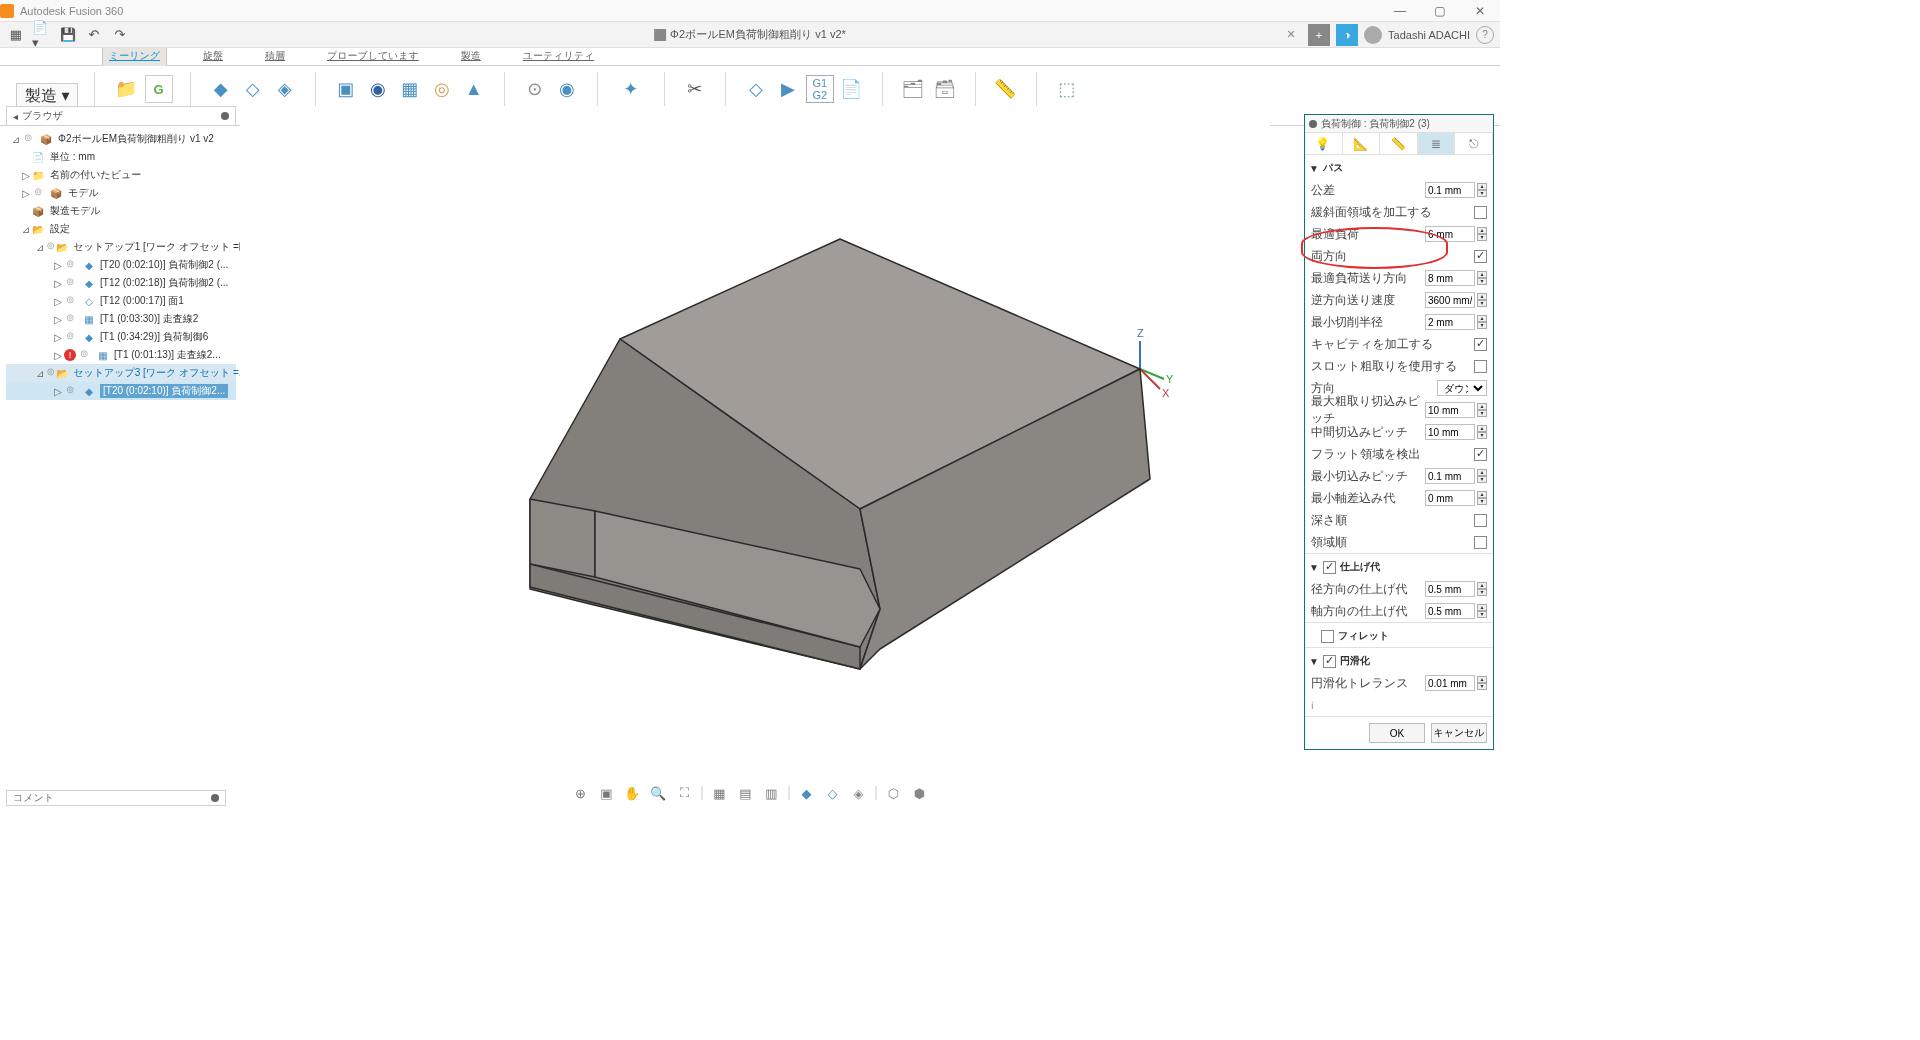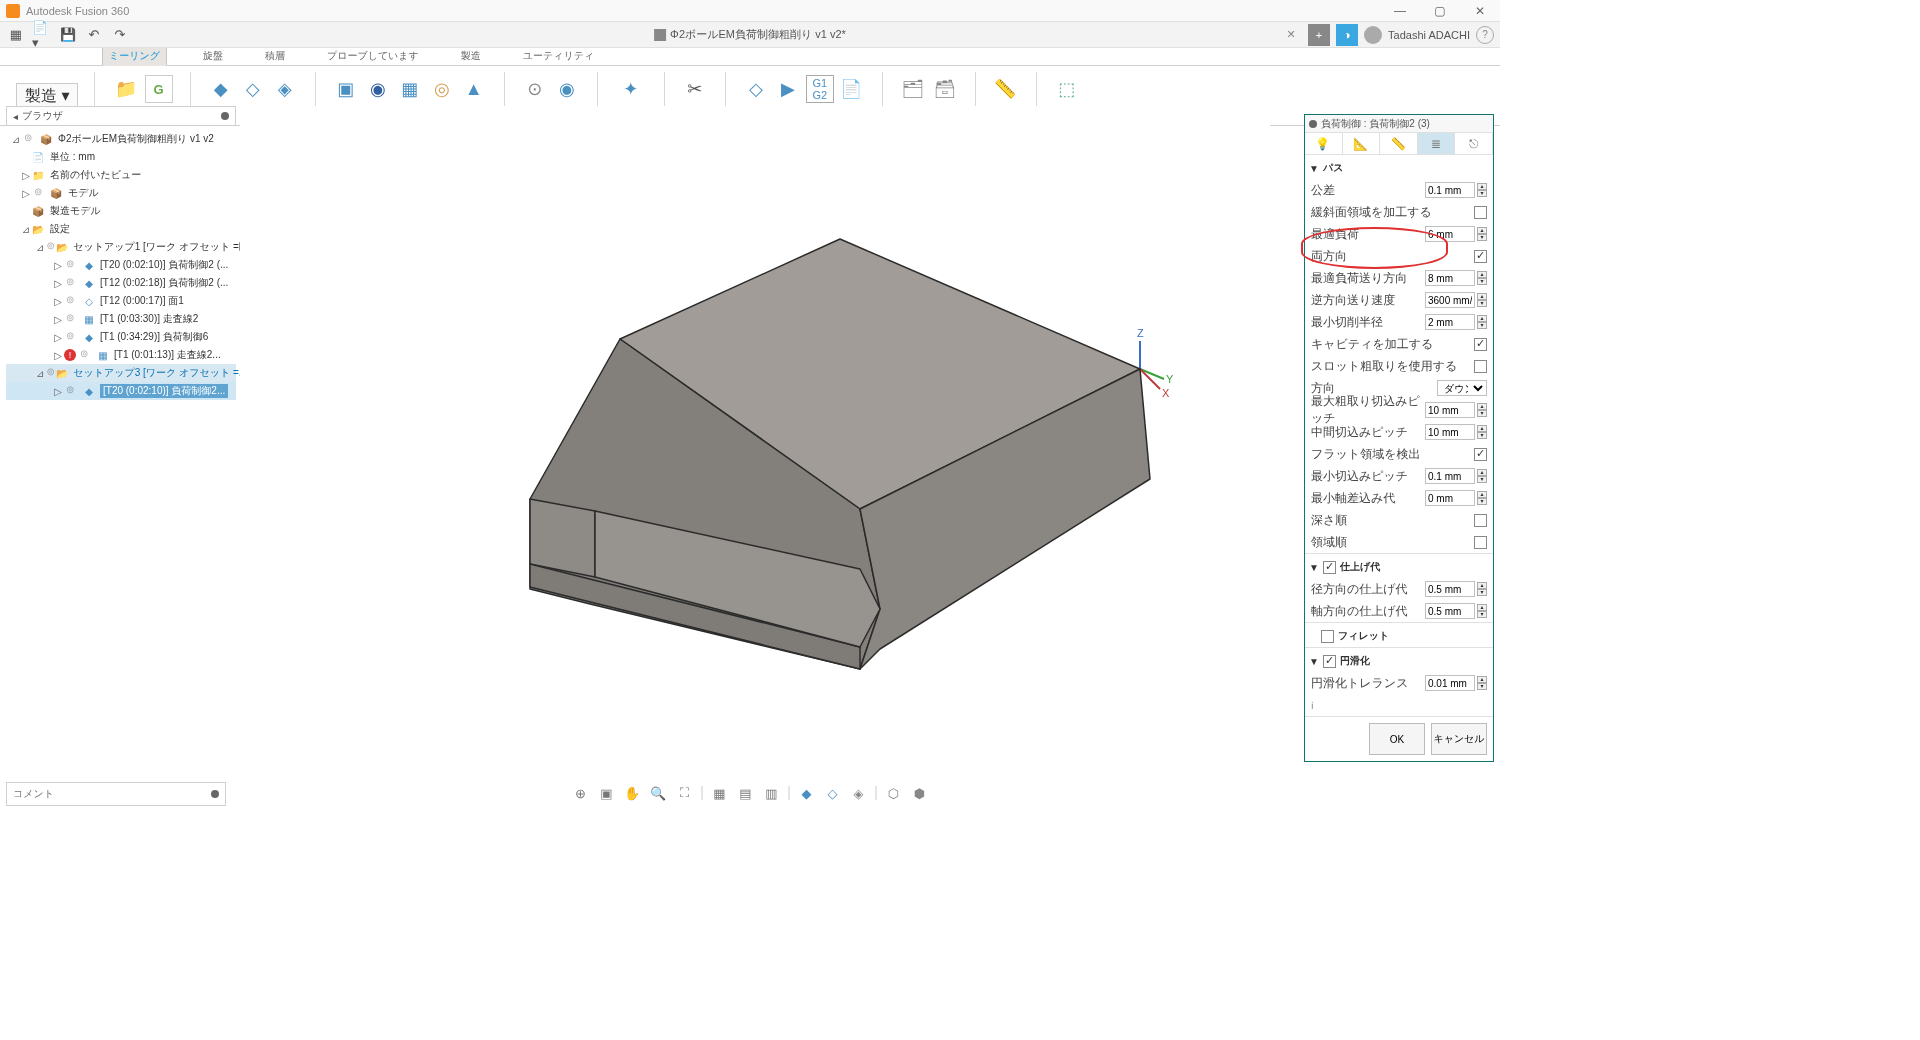--- a/index.html
+++ b/index.html
@@ -1,40 +1,40 @@
 <!DOCTYPE html>
 <html><head>
 <meta charset="utf-8">
 <style>
 * { box-sizing: border-box; margin: 0; padding: 0; font-family: "Segoe UI", Arial, sans-serif; }
 body { background: #fff; font-size: 11px; color: #333; overflow: hidden; width: 1500px; height: 812px; position: relative; }
 
 
-.titlebar { height: 22px; background: #f9f9f9; display: flex; align-items: center; padding-left: 6px; border-bottom: 1px solid #e0e0e0; }
+.titlebar { height: 22px; background: #f9f9f9; display: flex; align-items: center; padding-left: 0; border-bottom: 1px solid #e0e0e0; }
 .titlebar .appicon { width: 14px; height: 14px; background: #f68b1f; margin-right: 6px; border-radius: 2px; }
 .titlebar .apptitle { color: #888; font-size: 11px; }
 .titlebar .winctrl { margin-left: auto; display: flex; }
 .titlebar .winctrl span { width: 40px; height: 22px; display: flex; align-items: center; justify-content: center; color: #666; font-size: 12px; }
 
 
 .qat { height: 26px; background: #f3f3f3; display: flex; align-items: center; padding: 0 6px; border-bottom: 1px solid #e0e0e0; position: relative; }
 .qat .qicon { width: 20px; height: 20px; margin-right: 6px; display: flex; align-items: center; justify-content: center; color: #555; font-size: 13px; }
 .qat .doc-title { position: absolute; left: 50%; transform: translateX(-50%); font-size: 11px; color: #555; display: flex; align-items: center; }
 .qat .doc-title .cube { width: 12px; height: 12px; background: #888; margin-right: 4px; }
 .qat .right { margin-left: auto; display: flex; align-items: center; gap: 6px; }
 .qat .right .x { width: 22px; text-align: center; color: #888; }
 .qat .right .plus { width: 22px; height: 22px; background: #888; color: #fff; display: flex; align-items: center; justify-content: center; }
 .qat .right .ext { width: 22px; height: 22px; background: #3aa7e0; display: flex; align-items: center; justify-content: center; color: #fff; font-size: 12px; }
 .qat .right .avatar { width: 18px; height: 18px; border-radius: 50%; background: #aaa; }
 .qat .right .user { font-size: 11px; color: #555; }
 .qat .right .help { width: 18px; height: 18px; border: 1px solid #aaa; border-radius: 50%; display: flex; align-items: center; justify-content: center; color: #888; font-size: 10px; }
 
 
 .tabs { height: 18px; display: flex; align-items: flex-end; border-bottom: 1px solid #d0d0d0; font-size: 10px; padding-left: 102px; gap: 30px; }
-.tabs .tab { padding: 2px 6px; color: #666; cursor: pointer; }
+.tabs .tab { padding: 2px 6px; color: #666; cursor: pointer; text-decoration: underline; }
 .tabs .tab.active { background: #e8e4e1; border: 1px solid #c8c4c1; border-bottom: 1px solid #e8e4e1; border-radius: 3px 3px 0 0; color: #0696d7; margin-bottom: -1px; }
 
 
 .ribbon { height: 60px; background: #fff; border-bottom: 1px solid #d0d0d0; display: flex; align-items: flex-start; padding: 4px 10px 0 10px; gap: 10px; }
 .ribbon .grp { display: flex; flex-direction: column; align-items: center; padding: 0 6px; height: 56px; border-right: 0; }
 .ribbon .sep { width: 1px; background: #d8d8d8; height: 48px; margin-top: 2px; }
 .ribbon .grp .icons { display: flex; gap: 4px; align-items: center; height: 38px; }
 .ribbon .grp .lbl { font-size: 9px; color: #555; margin-top: 0; white-space: nowrap; }
 .ribbon .bigbtn { display: flex; flex-direction: column; align-items: center; justify-content: center; height: 40px; padding: 0 6px; }
 .ribbon .ic { width: 28px; height: 28px; display: flex; align-items: center; justify-content: center; font-size: 18px; }
@@ -59,41 +59,41 @@
 
 .canvas { position: absolute; left: 240px; right: 230px; top: 106px; bottom: 30px; background: #fff; }
 .canvas svg { width: 100%; height: 100%; }
 
 
 .viewnav { position: absolute; left: 50%; transform: translateX(-50%); bottom: 8px; height: 22px; display: flex; align-items: center; gap: 8px; background: #fff; padding: 2px 8px; }
 .viewnav span { width: 18px; height: 18px; color: #777; font-size: 13px; display: flex; align-items: center; justify-content: center; }
 .viewnav .vsep { width: 1px; height: 14px; background: #ccc; }
 
 
-.commentbar { position: absolute; left: 6px; bottom: 6px; width: 220px; height: 24px; border: 1px solid #d0d0d0; background: #fff; display: flex; align-items: center; padding: 0 6px; font-size: 10px; color: #777; }
+.commentbar { position: absolute; left: 6px; bottom: 6px; width: 220px; height: 16px; border: 1px solid #d0d0d0; background: #fff; display: flex; align-items: center; padding: 0 6px; font-size: 10px; color: #777; }
 .commentbar .dot { margin-left: auto; width: 8px; height: 8px; border-radius: 50%; background: #666; }
 
 
 .props { position: absolute; right: 6px; top: 114px; width: 190px; background: #fff; border: 1px solid #0f766e; font-size: 10px; }
 .props .phdr { height: 18px; background: #f7f7f7; border-bottom: 1px solid #e0e0e0; display: flex; align-items: center; padding: 0 4px; color: #555; }
 .props .phdr .dot { width: 8px; height: 8px; border-radius: 50%; background: #666; margin-right: 4px; }
 .props .ptabs { height: 22px; display: flex; border-bottom: 1px solid #e0e0e0; }
 .props .ptabs span { flex: 1; display: flex; align-items: center; justify-content: center; border-right: 1px solid #e0e0e0; font-size: 12px; color: #777; }
 .props .ptabs span.active { background: #d0e4f0; }
 .props .sect-hdr { height: 18px; display: flex; align-items: center; font-size: 10px; color: #333; margin: 4px 0 2px 4px; }
 .props .sect-hdr .tw { margin-right: 4px; }
 .props .row { display: flex; align-items: center; height: 22px; padding: 0 6px; }
 .props .row .l { flex: 1; font-size: 12px; color: #444; }
 .props .row input[type=text], .props .row select { width: 50px; height: 16px; font-size: 10px; border: 1px solid #c0c0c0; padding: 0 2px; background: #fff; }
 .props .row .spin { display: flex; flex-direction: column; margin-left: 2px; }
 .props .row .spin span { width: 10px; height: 7px; border: 1px solid #aaa; font-size: 6px; line-height: 5px; text-align: center; background: #f0f0f0; }
 .props .highlight { position: relative; }
 .props .highlight::after { content: ""; position: absolute; left: -4px; right: 45px; top: -18px; bottom: -2px; border: 2px solid #e03030; border-radius: 50% / 40%; pointer-events: none; }
 .props .btns { display: flex; justify-content: flex-end; gap: 6px; padding: 6px; border-top: 1px solid #e0e0e0; }
-.props .btns button { width: 56px; height: 32px; font-size: 10px; border: 1px solid #bbb; background: #f5f5f5; }
+.props .btns button { width: 56px; height: 20px; font-size: 10px; border: 1px solid #bbb; background: #f5f5f5; }
 .props .info { padding: 4px 6px; color: #888; }
 
 
 .cb { width: 13px; height: 13px; border: 1px solid #888; background: #fff; position: relative; display: inline-block; }
 .cb.checked::after { content: "✓"; position: absolute; top: -2px; left: 1px; font-size: 11px; color: #333; }
 </style>
 </head>
 <body>
 
 <div class="titlebar">

